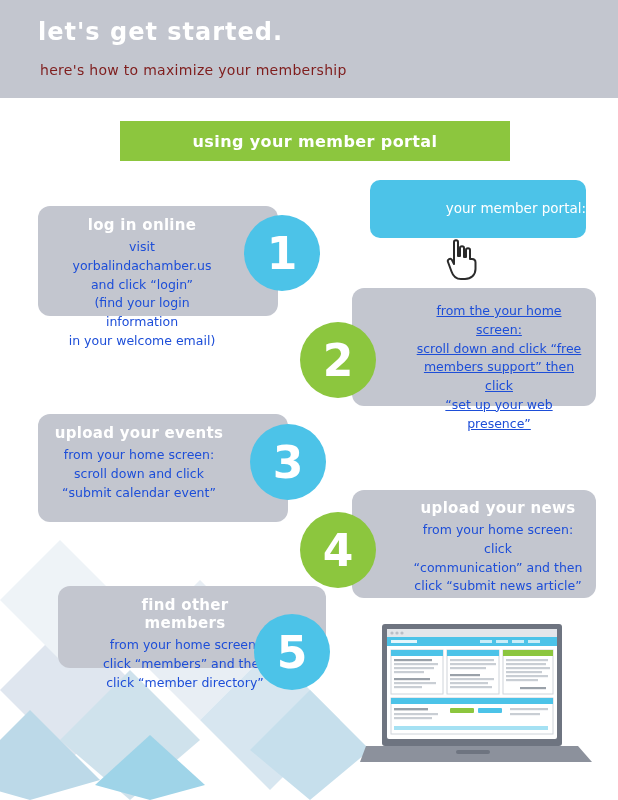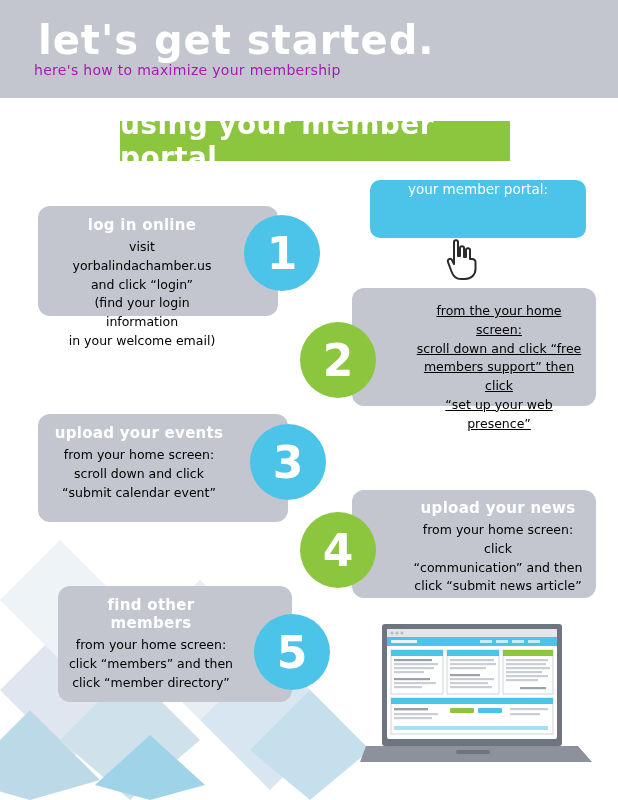--- a/index.html
+++ b/index.html
@@ -28,32 +28,32 @@
     position: absolute;
     left: 0; top: 0;
     width: 618px;
     height: 98px;
     background: #c3c6cf;
   }
   .header-title {
     position: absolute;
     left: 38px;
     top: 20px;
-    font-size: 40px;
+    font-size: 24px;
     font-weight: bold;
     color: #ffffff;
     letter-spacing: 1px;
     line-height: 1;
   }
   .header-sub {
     position: absolute;
-    left: 34px;
+    left: 40px;
     top: 62px;
     font-size: 14px;
-    color: #a21caf;
+    color: #7f1d1d;
     letter-spacing: 0.3px;
   }
 
   
   .bg-shapes {
     position: absolute;
     left: 0;
     bottom: 0;
     width: 400px;
     height: 260px;
@@ -67,39 +67,38 @@
     left: 120px;
     top: 121px;
     width: 390px;
     height: 40px;
     background: #8cc63e;
     display: flex;
     align-items: center;
     justify-content: center;
   }
   .banner-text {
-    font-size: 28px;
+    font-size: 16px;
     font-weight: bold;
     color: #ffffff;
     letter-spacing: 0.4px;
   }
 
   
   .portal-bubble {
     position: absolute;
     left: 370px;
     top: 180px;
     width: 216px;
     height: 58px;
     background: #4cc3e8;
     border-radius: 10px;
     display: flex;
-    flex-direction: column;
     align-items: center;
-    justify-content: space-between;
+    justify-content: flex-end;
     color: #ffffff;
     font-size: 13.5px;
     line-height: 1.45;
   }
 
   
   .hand-cursor {
     position: absolute;
     left: 440px;
     top: 236px;
@@ -117,21 +116,21 @@
   .card-title {
     font-weight: bold;
     font-size: 15px;
     letter-spacing: 0.3px;
     line-height: 1.2;
     color: #ffffff;
   }
   .card-body {
     font-size: 12.5px;
     line-height: 1.5;
-    color: #000000;
+    color: #1d4ed8;
   }
   .ta-center { text-align: center; }
 
   
   .badge {
     position: absolute;
     border-radius: 50%;
     display: flex;
     align-items: center;
     justify-content: center;
@@ -157,21 +156,21 @@
   #card3 { left: 38px; top: 414px; width: 250px; height: 108px; }
   #card3 .inner { padding: 10px 60px 10px 12px; }
   #badge3 { left: 250px; top: 424px; width: 76px; height: 76px; }
 
   
   #card4 { left: 352px; top: 490px; width: 244px; height: 108px; }
   #card4 .inner { padding: 9px 12px 9px 60px; }
   #badge4 { left: 300px; top: 512px; width: 76px; height: 76px; }
 
   
-  #card5 { left: 58px; top: 586px; width: 234px; height: 116px; }
+  #card5 { left: 58px; top: 586px; width: 234px; height: 82px; padding-left: 34px; }
   #card5 .inner { padding: 10px 58px 10px 10px; }
   #badge5 { left: 254px; top: 614px; width: 76px; height: 76px; }
 
   
   .laptop {
     position: absolute;
     left: 360px;
     top: 622px;
     width: 238px;
     height: 150px;

